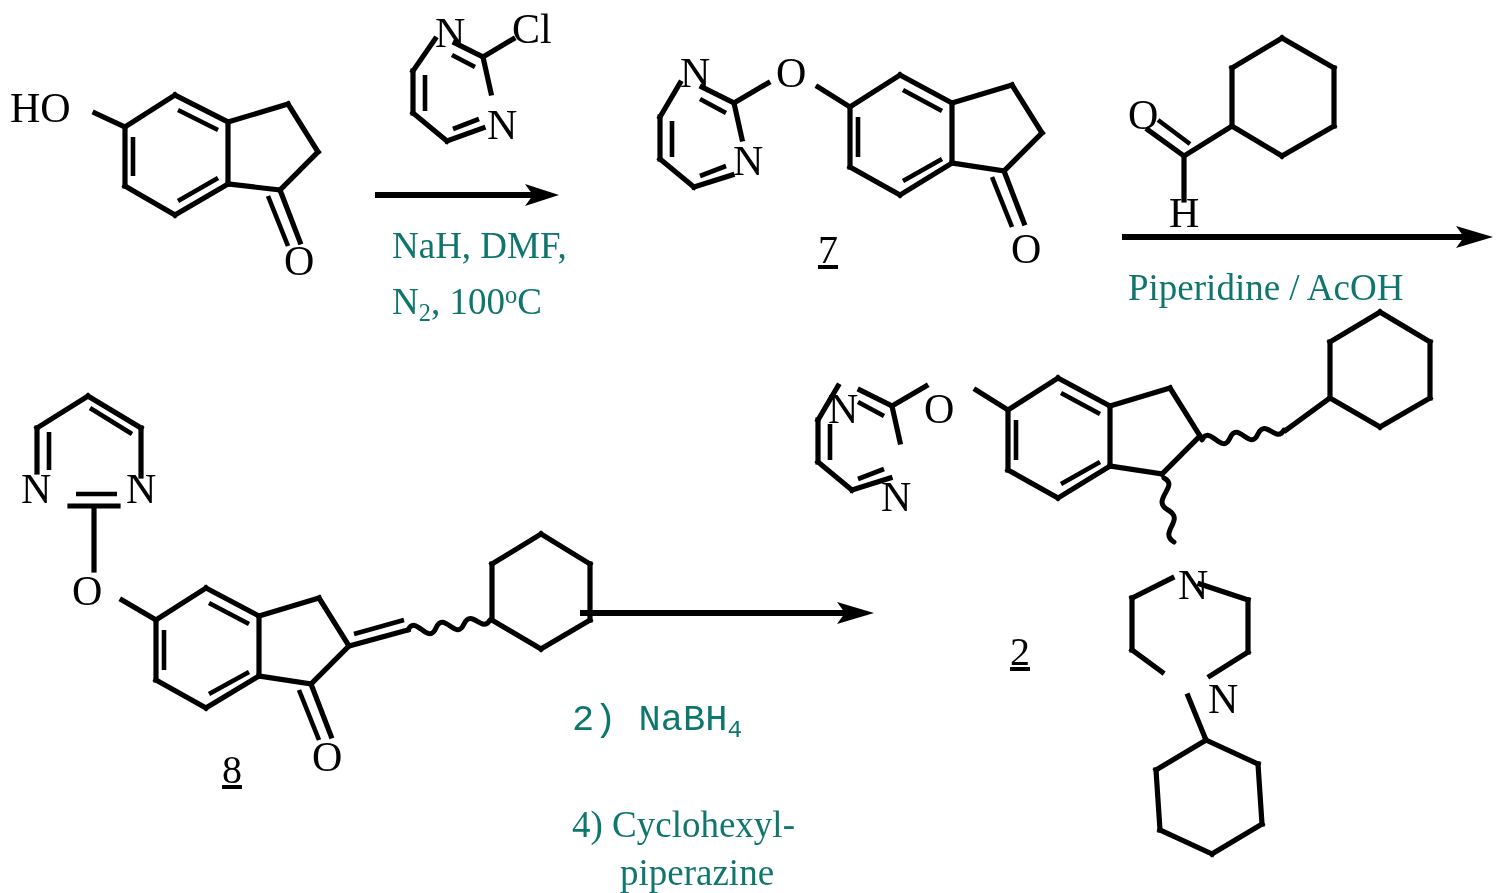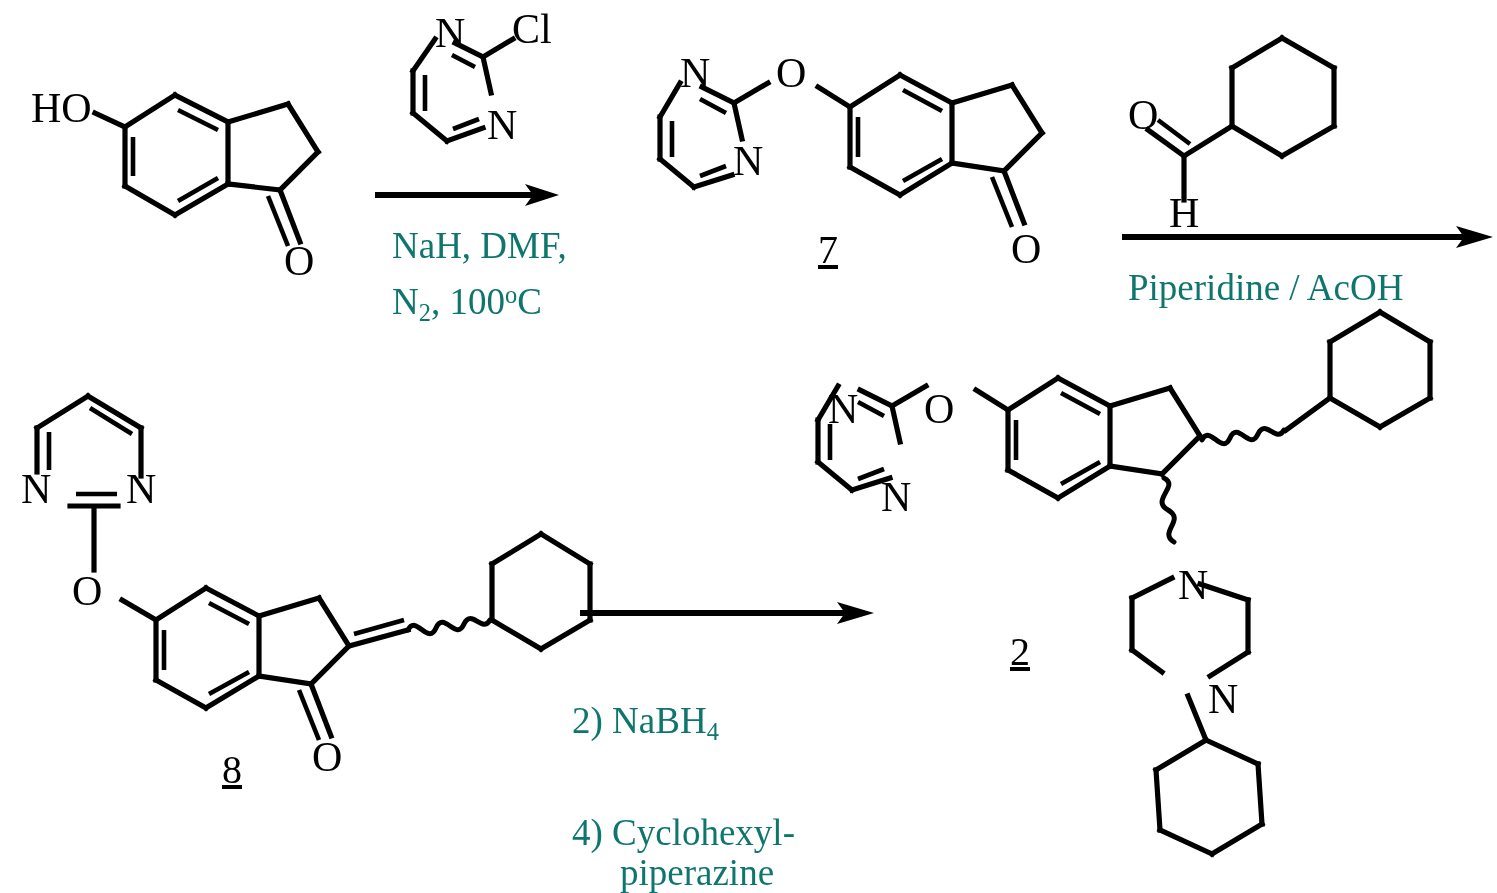--- a/index.html
+++ b/index.html
@@ -100,21 +100,21 @@
     <path class="bond-inner" d="M 178,201 L 218,178"></path>
 
     <path class="bond" d="M 228,122 L 288,104"></path>
     <path class="bond" d="M 288,104 L 318,152"></path>
     <path class="bond" d="M 318,152 L 280,190"></path>
     <path class="bond" d="M 280,190 L 228,184"></path>
 
     <path class="bond" d="M 280,190 L 300,242"></path>
     <path class="bond-inner" d="M 268,196 L 288,246"></path>
   </svg>
-  <div class="atom-label" style="left:10px; top:87px;margin-left:21px;">HO</div>
+  <div class="atom-label" style="left:10px; top:87px;">HO</div>
   <div class="atom-label" style="left:284px; top:240px;">O</div>
 
   <svg class="struct" style="left:395px; top:5px;" width="180" height="165" viewBox="0 0 180 165">
 
     <path class="bond" d="M 40,34 L 18,66"></path>
     <path class="bond" d="M 18,66 L 18,108"></path>
     <path class="bond" d="M 18,108 L 52,136"></path>
     <path class="bond" d="M 52,136 L 88,123"></path>
     <path class="bond" d="M 96,88 L 88,52"></path>
     <path class="bond" d="M 88,52 L 60,38"></path>
@@ -248,22 +248,22 @@
   <div class="atom-label" style="left:21px; top:468px;">N</div>
   <div class="atom-label" style="left:126px; top:468px;">N</div>
   <div class="atom-label" style="left:72px; top:570px;">O</div>
   <div class="atom-label" style="left:312px; top:736px;">O</div>
   <div class="cmpd-label" style="left:222px; top:750px;">8</div>
 
   <svg class="arrow-wrap" style="left:578px; top:598px;" width="300" height="30" viewBox="0 0 300 30">
     <path class="arrow-line" d="M 2,15 L 268,15"></path>
     <polygon class="arrow-head" points="259,4 296,15 259,26 267,15"></polygon>
   </svg>
-  <div class="cond-text" style="left:572px; top:697px;"><span>2) NaBH</span><span class="sub">4</span></div>
-  <div class="cond-text" style="left:572px; top:801px;margin-top:8px;">4) Cyclohexyl-</div>
+  <div class="cond-text" style="left:572px; top:697px;font-family:Liberation Mono, monospace;"><span>2) NaBH</span><span class="sub">4</span></div>
+  <div class="cond-text" style="left:572px; top:801px;">4) Cyclohexyl-</div>
   <div class="cond-text" style="left:620px; top:849px;">piperazine</div>
 
   <svg class="struct" style="left:800px; top:340px;" width="690" height="545" viewBox="0 0 690 545">
 
     <path class="bond" d="M 38,46 L 18,80"></path>
     <path class="bond" d="M 18,80 L 18,122"></path>
     <path class="bond" d="M 18,122 L 52,150"></path>
     <path class="bond" d="M 52,150 L 90,138"></path>
     <path class="bond" d="M 100,102 L 92,66"></path>
     <path class="bond" d="M 92,66 L 60,50"></path>

